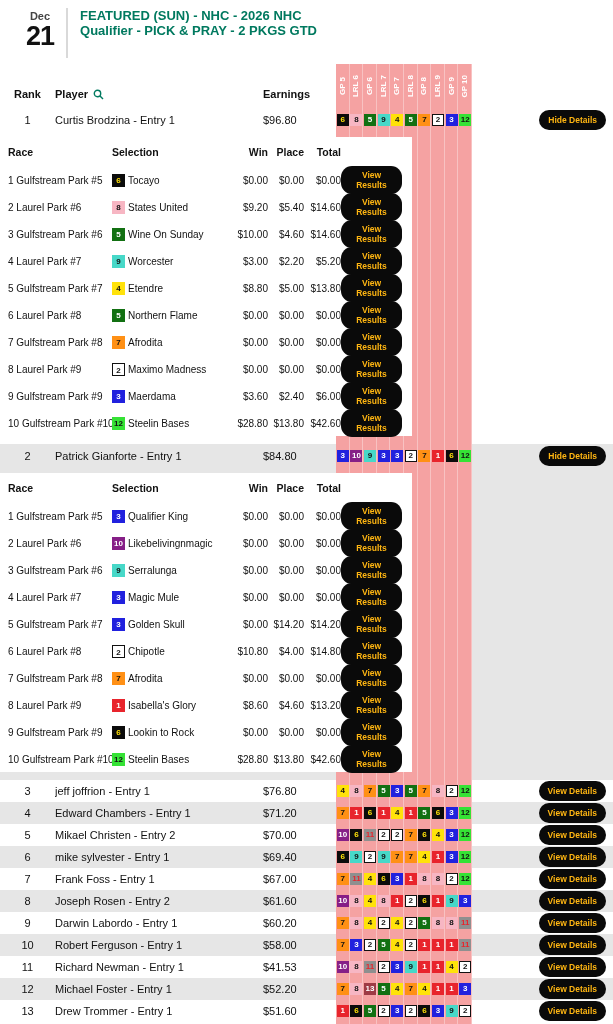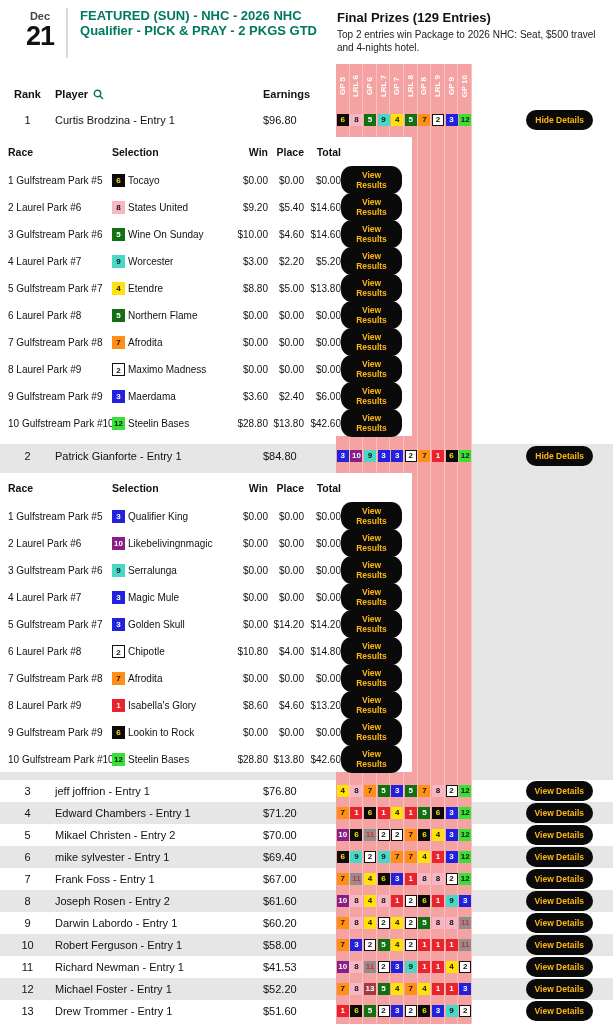--- a/index.html
+++ b/index.html
@@ -36,21 +36,21 @@
 
   .lrow { height:22px; align-items:center; font-size:11px; position:relative; }
   .lrow.tall { height:23px; }
   .bg-odd { background:#fff; }
   .bg-even { background:#E6E6E6; }
   .c-rank { text-align:center; }
   .c-player { white-space:nowrap; overflow:hidden; }
   .c-earn { white-space:nowrap; }
   .c-chips { position:relative; z-index:2; height:100%; display:grid;
              grid-template-columns:repeat(10,1fr); align-items:center; justify-items:center; }
-  .c-act { text-align:right; padding-right:20px;text-decoration:underline; }
+  .c-act { text-align:right; padding-right:7px;text-decoration:underline; }
 
   .chip { display:inline-block; width:12px; height:12px; line-height:12px; text-align:center;
           font-size:8px; font-weight:bold; }
   .chip.bordered { line-height:10px; }
 
   .pill { background:#0a0a0a; color:#FFB612; border:none; border-radius:11px; font-weight:bold;
           font-family:"Liberation Sans", sans-serif; cursor:pointer; }
   .pill.top { font-size:8.5px; padding:5px 9px; }
   .pill.small { font-size:8.5px; padding:4px 8px; }
 
@@ -73,24 +73,20 @@
 
 <div class="page">
 
   <div class="hdr">
     <div class="datebox">
       <div class="date-month">Dec</div>
       <div class="date-day">21</div>
     </div>
     <div class="titlebox">
       <div class="title-l2">FEATURED (SUN) - NHC - 2026 NHC Qualifier - PICK &amp; PRAY - 2 PKGS GTD</div>
-    </div>
-    <div class="prizes">
-      <div class="prizes-h">Final Prizes (129 Entries)</div>
-      <div class="prizes-p">Top 2 entries win Package to 2026 NHC: Seat, $500 travel and 4-nights hotel.</div>
     </div>
   </div>
 
   <div class="board">
     <div class="pink-band" id="pink-band" style="background-color: rgb(245, 162, 162);"></div>
 
     <div class="thead grid-cols">
       <div class="th th-rank">Rank</div>
       <div class="th th-player">
         <span>Player</span>

